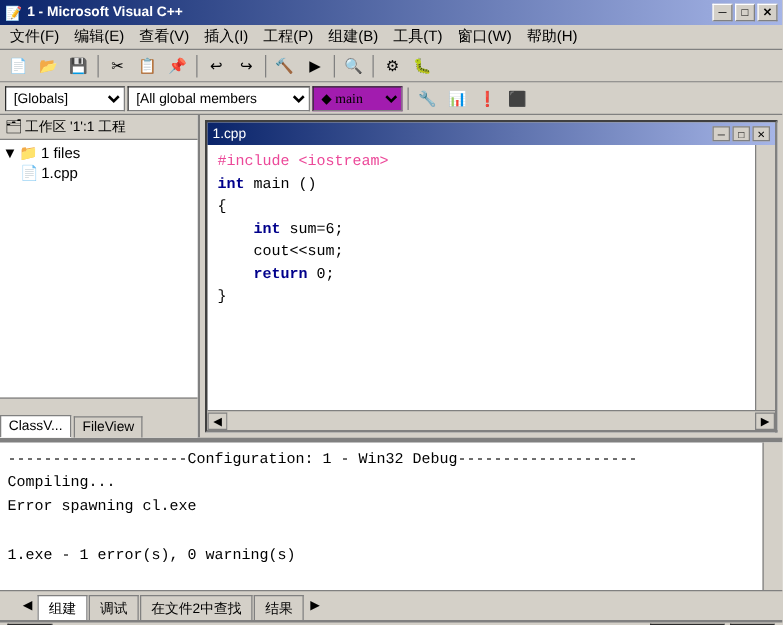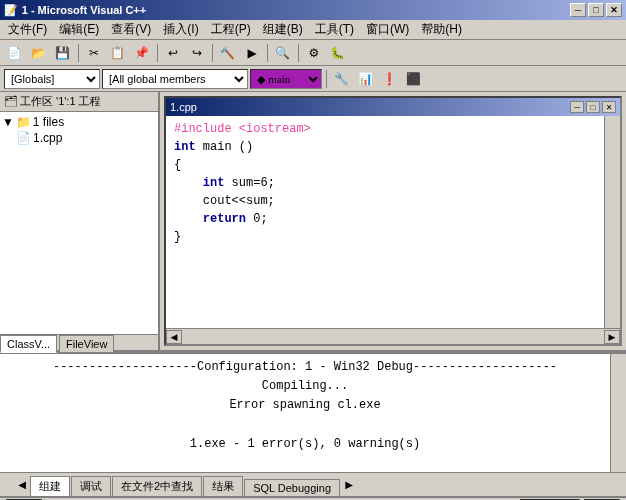--- a/index.html
+++ b/index.html
@@ -147,23 +147,23 @@
       display: flex;
       align-items: center;
       gap: 2px;
       padding: 1px 0;
       cursor: pointer;
       font-size: 12px;
     }
     .tree-indent { margin-left: 14px; }
 
     .left-panel-tabs {
-      height: 16px;
-      display: flex;
-      align-items: flex-start;
+      height: 32px;
+      display: flex;
+      align-items: flex-end;
       background: #d4d0c8;
       border-top: 1px solid #808080;
     }
     .panel-tab {
       padding: 2px 6px;
       font-size: 11px;
       background: #d4d0c8;
       border: 1px solid #808080;
       border-bottom: none;
       cursor: pointer;
@@ -237,21 +237,20 @@
       align-items: center;
     }
 
     
     .output-panel {
       height: 120px;
       background: white;
       border-top: 2px solid #808080;
       display: flex;
       flex-direction: column;
-      text-align: center;
     }
     .output-content {
       flex: 1;
       font-family: 'Courier New', monospace;
       font-size: 12px;
       padding: 4px 6px;
       overflow: auto;
       white-space: pre;
       line-height: 1.6;
       color: #000;
@@ -455,23 +454,20 @@
   </div>
   <div class="bottom-tab">
     <span>调试</span>
   </div>
   <div class="bottom-tab">
     <span>在文件2中查找</span>
   </div>
   <div class="bottom-tab">
     <span>结果</span>
   </div>
-  <div class="bottom-tab">
-    <span>SQL Debugging</span>
-  </div>
   <div class="bottom-tab-arrow">▶</div>
 </div>
 
 <div class="status-bar">
   <div style="display:flex; align-items:center; gap:4px;">
     <span class="status-section">就绪</span>
   </div>
   <div style="display:flex; gap:4px; align-items:center;">
     <span class="status-section">行 6, 列 1</span>
     <span class="status-section">读取</span>

